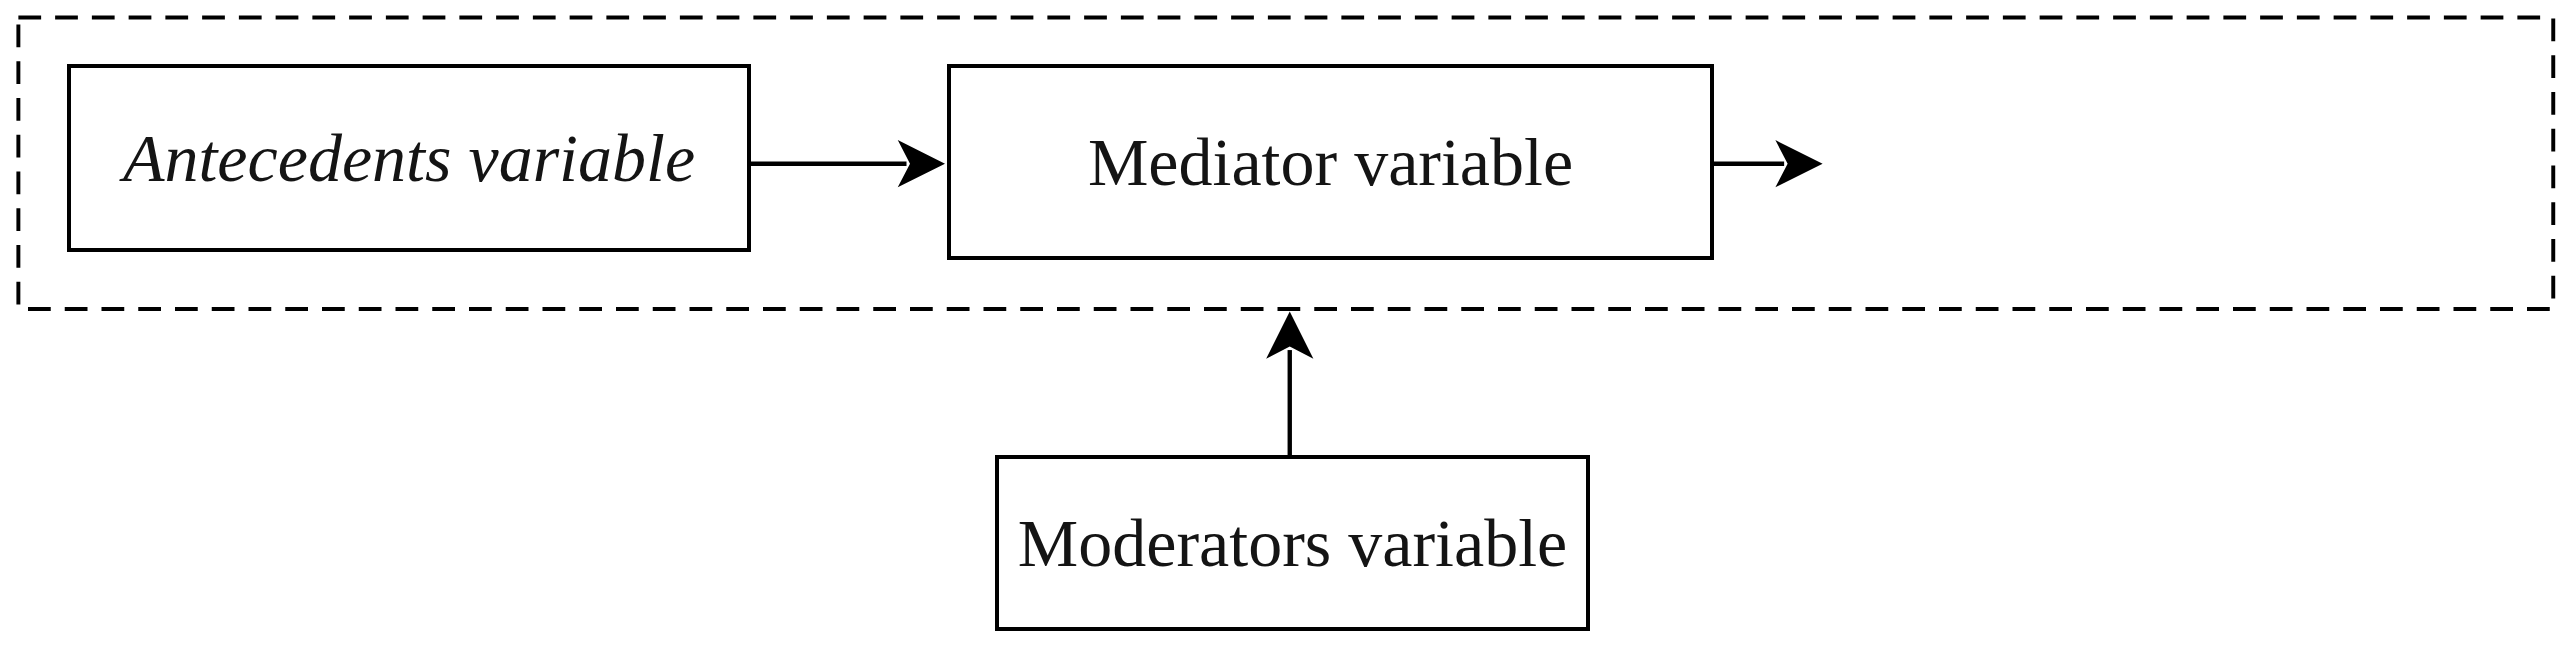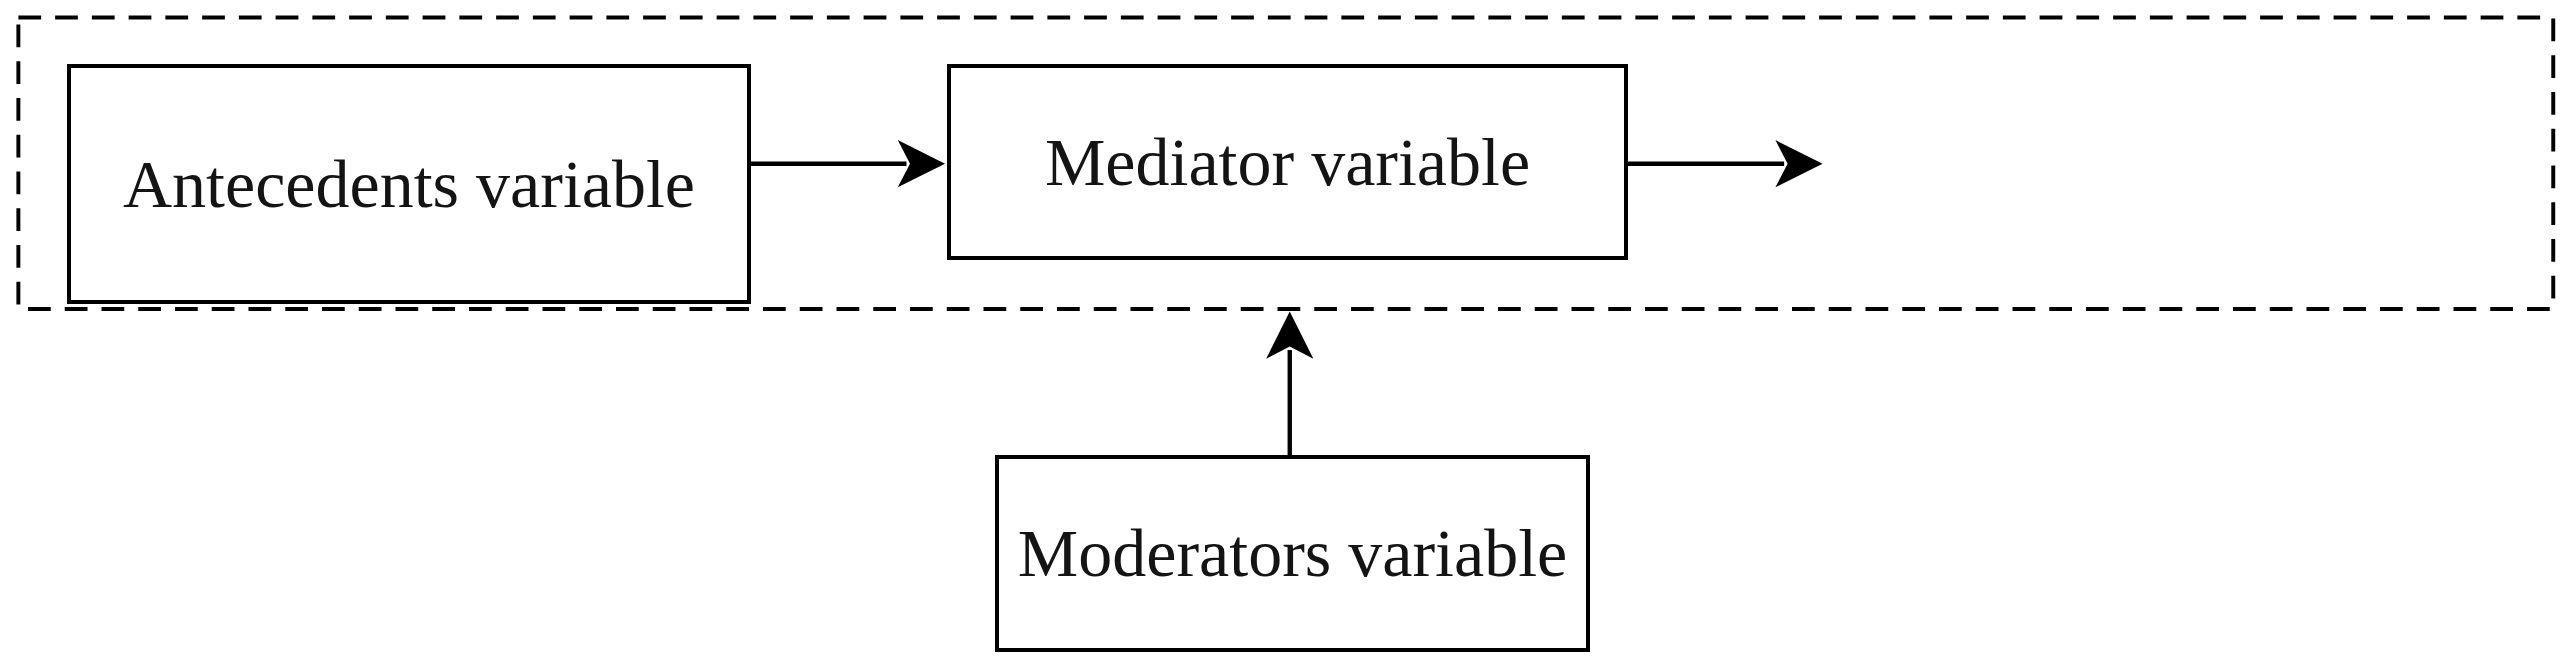--- a/index.html
+++ b/index.html
@@ -45,24 +45,24 @@
     border: 4.4px solid var(--ink);
     background: var(--paper);
     display: flex;
     align-items: center;
     justify-content: center;
     text-align: center;
     font-size: 68px;
     line-height: 1.1;
     color: var(--text);
   }
-  .node-antecedents { left: 67px;   top: 64px;  width: 684px; height: 240px; }
-  .node-mediator    { left: 947px; top: 64px;  width: 681px; height: 196px; }
+  .node-antecedents { left: 67px;   top: 64px;  width: 684px; height: 188px; font-style: italic; }
+  .node-mediator    { left: 947px; top: 64px;  width: 767px; height: 196px; }
   .node-outcome     { left: 1824px; top: 64px;  width: 681px; height: 196px; }
-  .node-moderators  { left: 995px; top: 455px; width: 595px; height: 197px; text-align: right; }
+  .node-moderators  { left: 995px; top: 455px; width: 595px; height: 176px; text-align: right; }
 </style>
 </head>
 <body>
 
 <div class="stage">
 
   <svg class="links" viewBox="0 0 2944 769" xmlns="http://www.w3.org/2000/svg">
 
     <rect class="boundary" x="21" y="20" width="2897" height="333"></rect>
 

